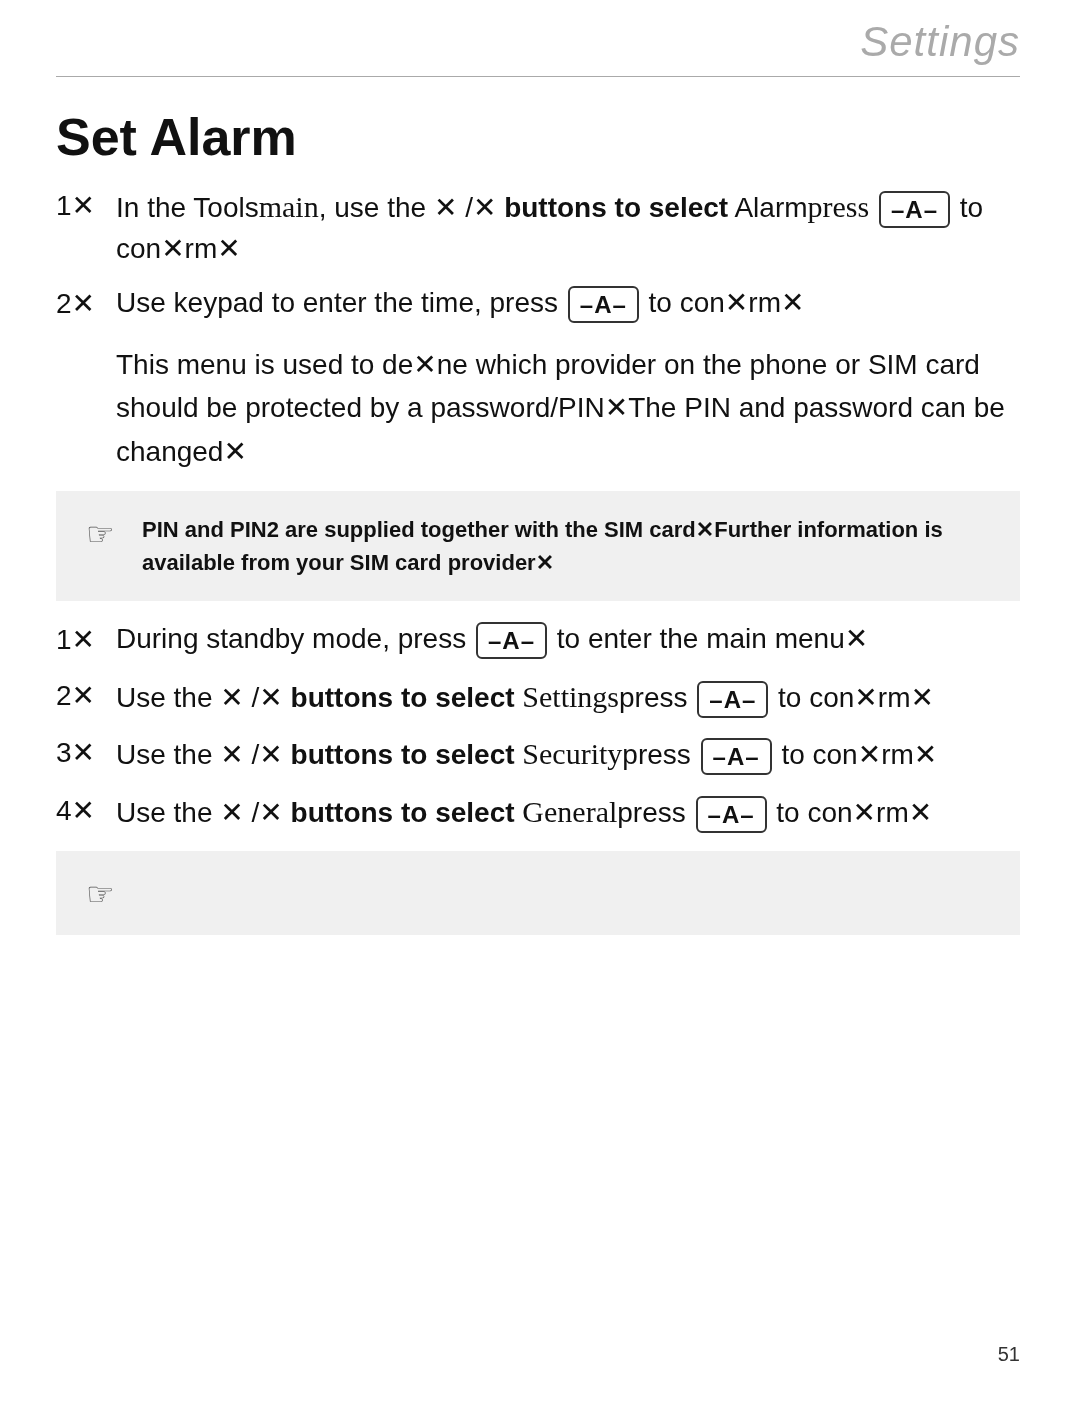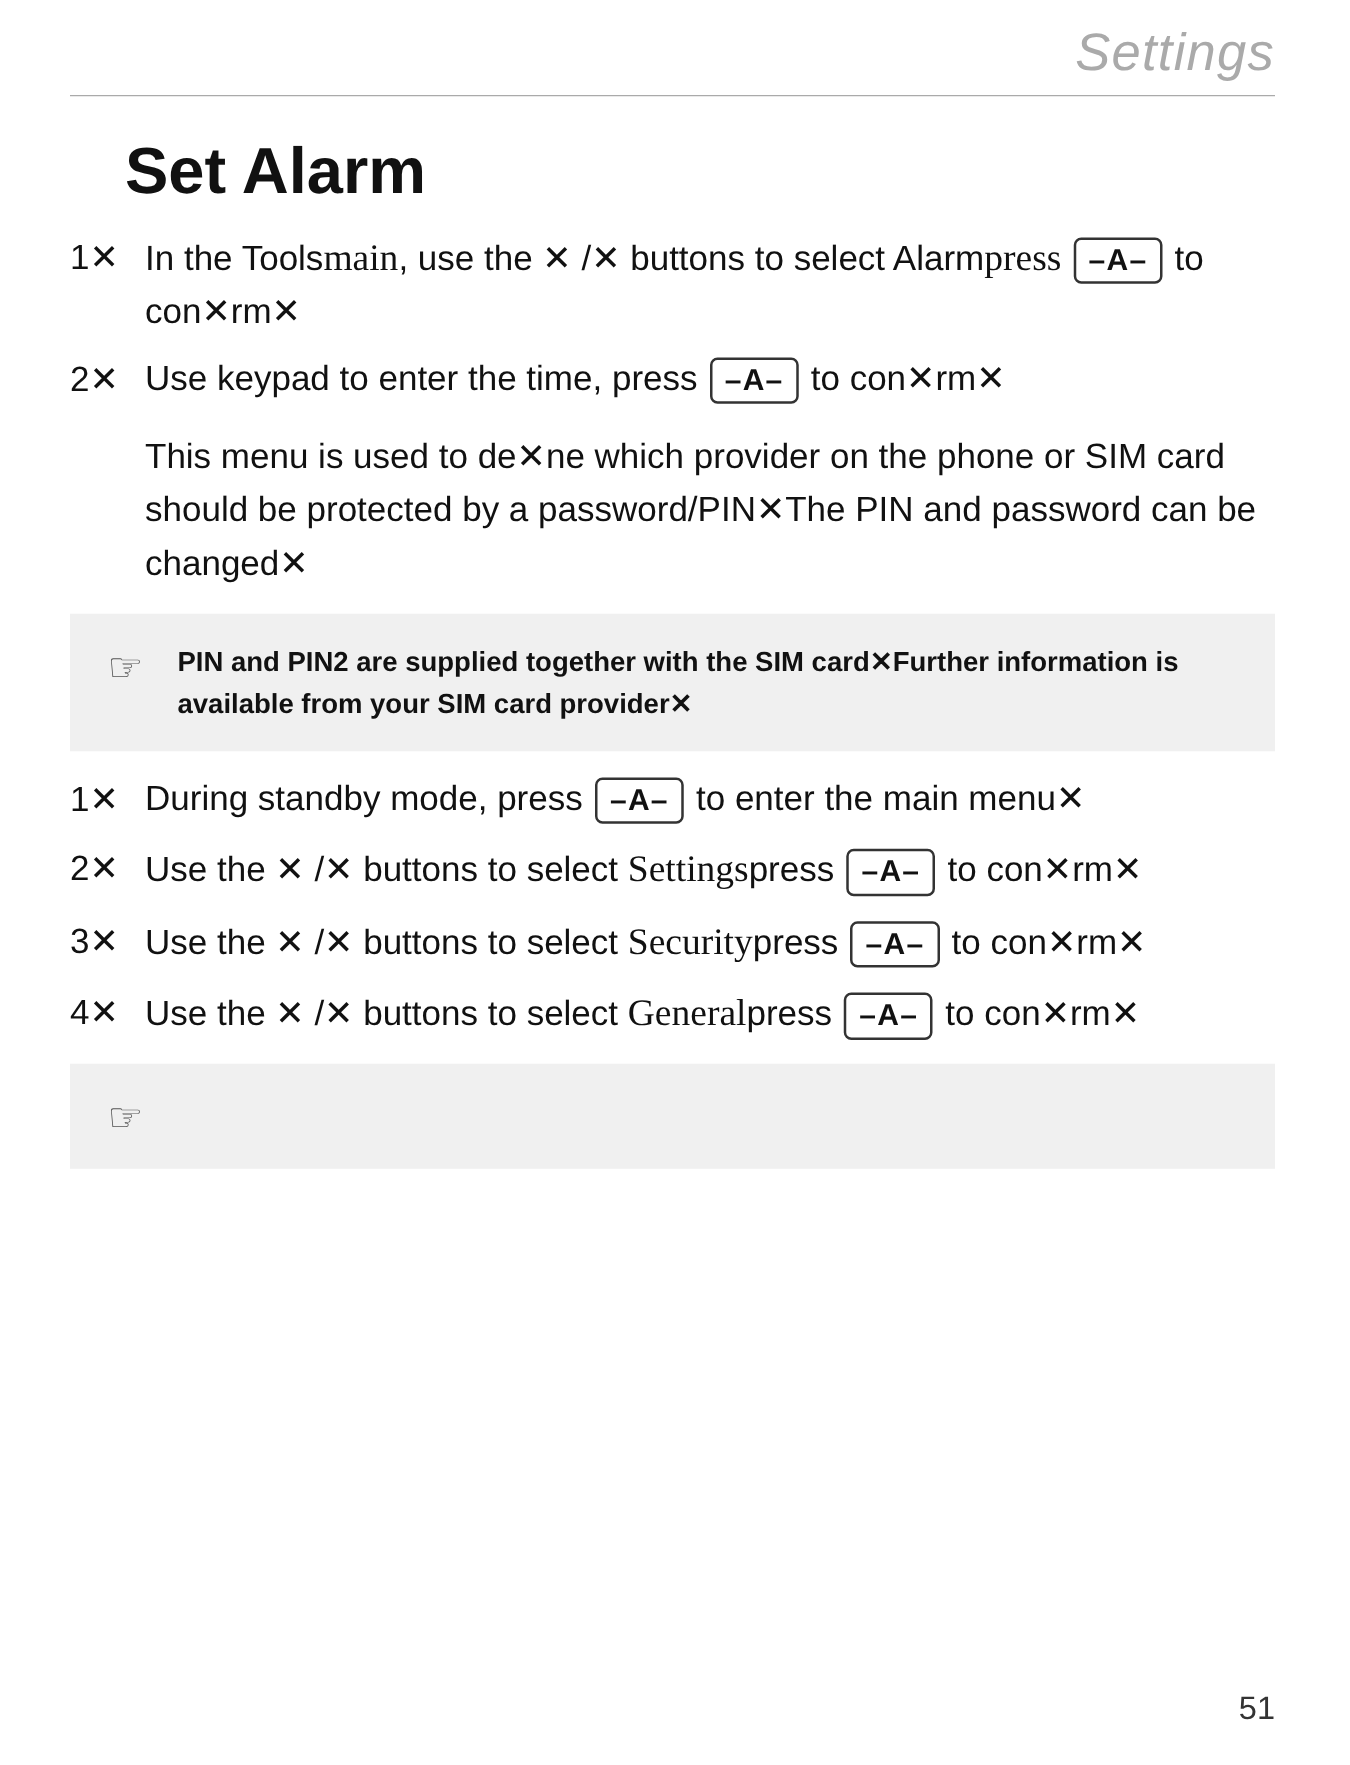--- a/index.html
+++ b/index.html
@@ -41,21 +41,20 @@
       letter-spacing: 1px;
     }
 
     
     .section-heading {
       font-size: 52px;
       font-weight: bold;
       color: #111;
       margin-bottom: 18px;
       margin-top: 10px;
-      margin-left: 44px;
     }
 
     
     .steps-list {
       list-style: none;
       margin: 0 0 18px 0;
       padding: 0;
     }
 
     .steps-list li {
@@ -99,21 +98,21 @@
       background: #fff;
       color: #111;
       line-height: 1.3;
       vertical-align: middle;
       margin: 0 2px;
       letter-spacing: 1px;
     }
 
     
     .bold-word {
-      font-weight: normal;
+      font-weight: bold;
     }
 
     
     .note-box {
       background: #f0f0f0;
       border: none;
       padding: 22px 30px 22px 30px;
       margin: 18px 0 18px 0;
       display: flex;
       align-items: flex-start;
@@ -139,23 +138,23 @@
     .description-para {
       font-size: 28px;
       color: #111;
       line-height: 1.55;
       margin: 0 0 18px 60px;
     }
 
     
     .page-number {
       position: absolute;
-      bottom: 30px;
+      bottom: 46px;
       right: 60px;
-      font-size: 26px;
+      font-size: 20px;
       color: #333;
     }
   </style>
 </head>
 <body>
 
 <div class="page-container">
 
   <div class="header-settings">
     <span class="header-settings-title">Settings</span>

